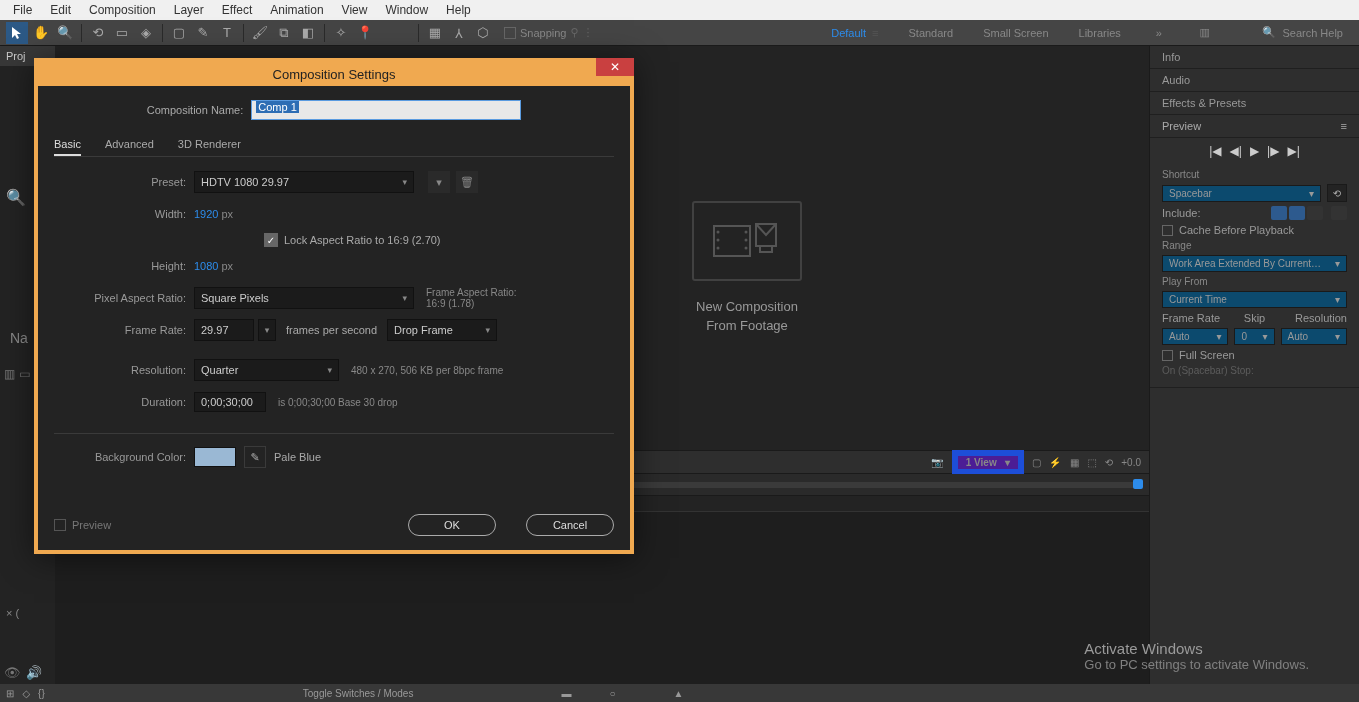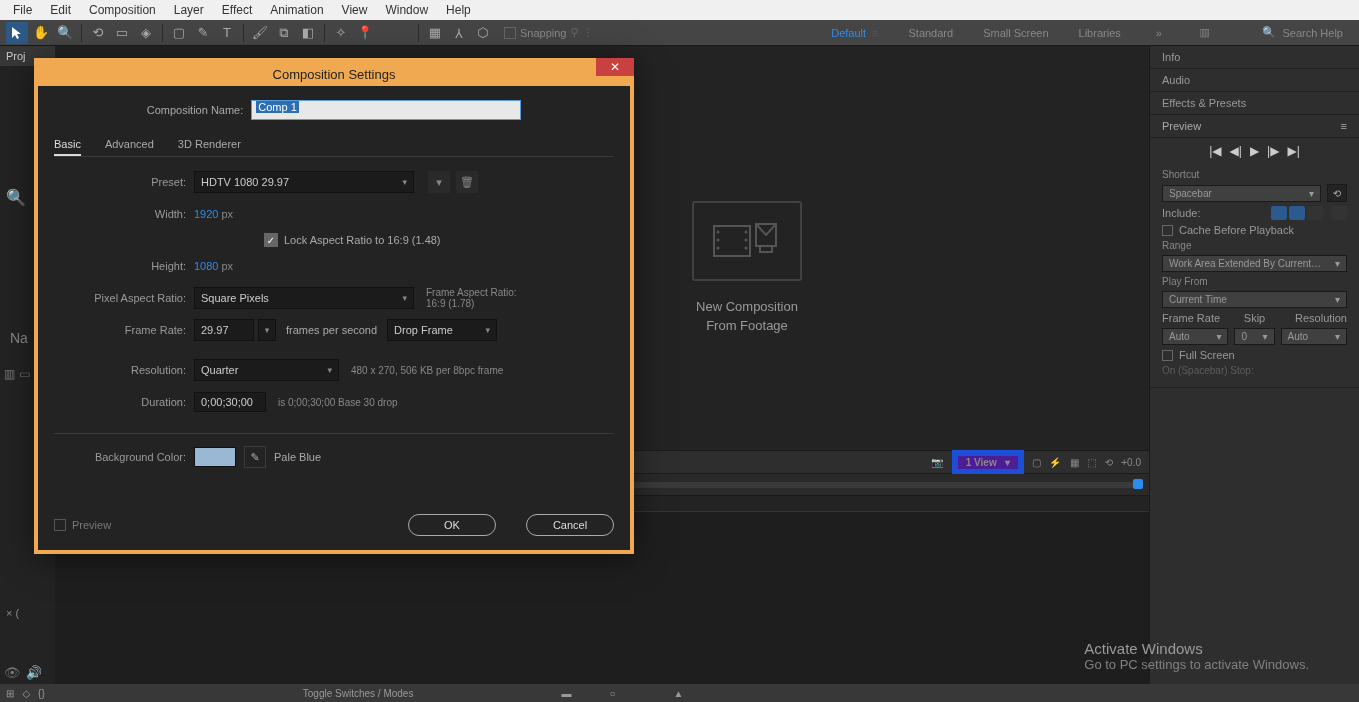--- a/index.html
+++ b/index.html
@@ -55,21 +55,21 @@
 .activate .t { font-size: 15px; color: #9a9a9a; }
 .activate .s { font-size: 13px; color: #808080; }
 
 
 .right-col { width: 210px; background: #2e2e2e; border-left: 1px solid #1a1a1a; display: flex; flex-direction: column; font-size: 11px; color: #999; }
 .rp-item { padding: 5px 12px; border-bottom: 1px solid #1f1f1f; cursor: pointer; }
 .rp-item.hdr { color: #aaa; display: flex; justify-content: space-between; }
 .rp-section { padding: 3px 12px 7px; border-bottom: 1px solid #1f1f1f; }
 .rp-section .lbl { color: #888; font-size: 10px; margin-bottom: 4px; }
 .rp-row { display: flex; align-items: center; gap: 6px; margin-bottom: 4px; }
-.rp-sel { flex: 1; background: #404040; border: 1px solid #1a1a1a; padding: 2px 6px; font-size: 10px; color: #999; cursor: pointer; display: flex; justify-content: space-between; }
+.rp-sel { flex: 1; background: #0c4a6e; border: 1px solid #1a1a1a; padding: 2px 6px; font-size: 10px; color: #999; cursor: pointer; display: flex; justify-content: space-between; }
 .rp-btn { width: 20px; height: 18px; background: #232323; border: 1px solid #1a1a1a; display: flex; align-items: center; justify-content: center; cursor: pointer; color: #aaa; font-size: 10px; }
 .rp-cb { width: 11px; height: 11px; border: 1px solid #666; }
 .media-btns { display: flex; justify-content: center; gap: 8px; padding: 6px 0 8px; color: #ccc; }
 .media-btns span { cursor: pointer; font-size: 12px; }
 .rp-small-btns { display: flex; gap: 2px; }
 .rp-small-btns .b { width: 16px; height: 14px; background: #2d5a8e; border-radius: 2px; }
 .rp-small-btns .b.dark { background: #333; }
 
 
 .statusbar { position: absolute; left: 0; right: 0; bottom: 0; height: 18px; background: #383838; display: flex; align-items: center; font-size: 10px; color: #999; padding: 0 6px; gap: 8px; }
@@ -369,21 +369,21 @@
       </div>
       <div class="frow">
         <div class="flabel">Width:</div>
         <span class="val-link">1920</span>
           <span class="unit">px</span>
       </div>
       <div class="frow" style="margin-top:-6px">
         <div class="flabel"></div>
         <div style="width:70px"></div>
         <div class="cb-box">✓</div>
-        <span>Lock Aspect Ratio to 16:9 (1.48)</span>
+        <span>Lock Aspect Ratio to 16:9 (2.70)</span>
       </div>
       <div class="frow" style="margin-top:-6px">
         <div class="flabel">Height:</div>
         <span class="val-link">1080</span>
           <span class="unit">px</span>
       </div>
       <div class="frow">
         <div class="flabel">Pixel Aspect Ratio:</div>
         <div class="dlg-select" style="width:220px">
             <span>Square Pixels</span>

